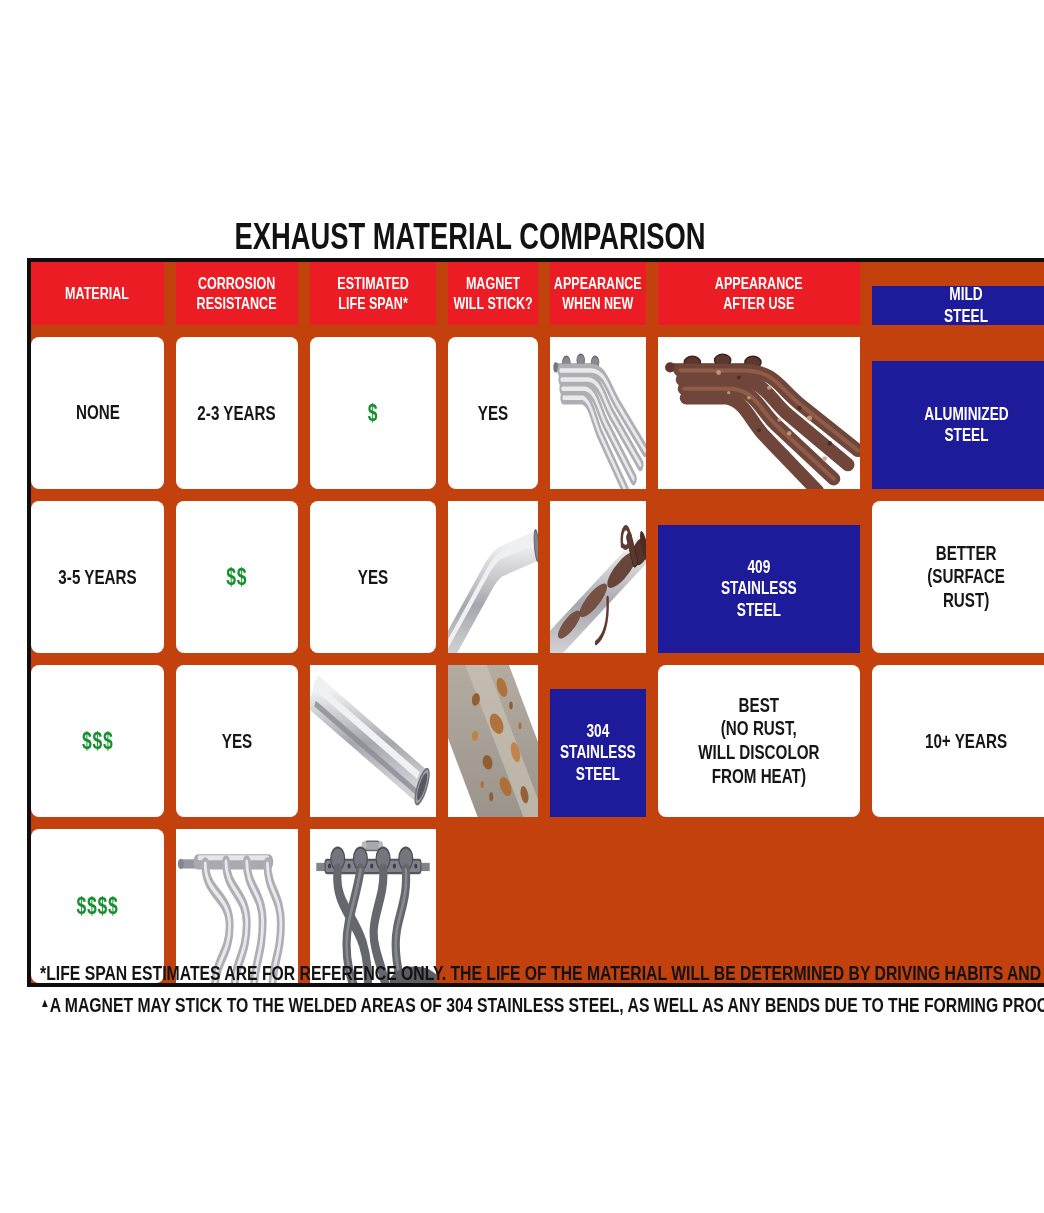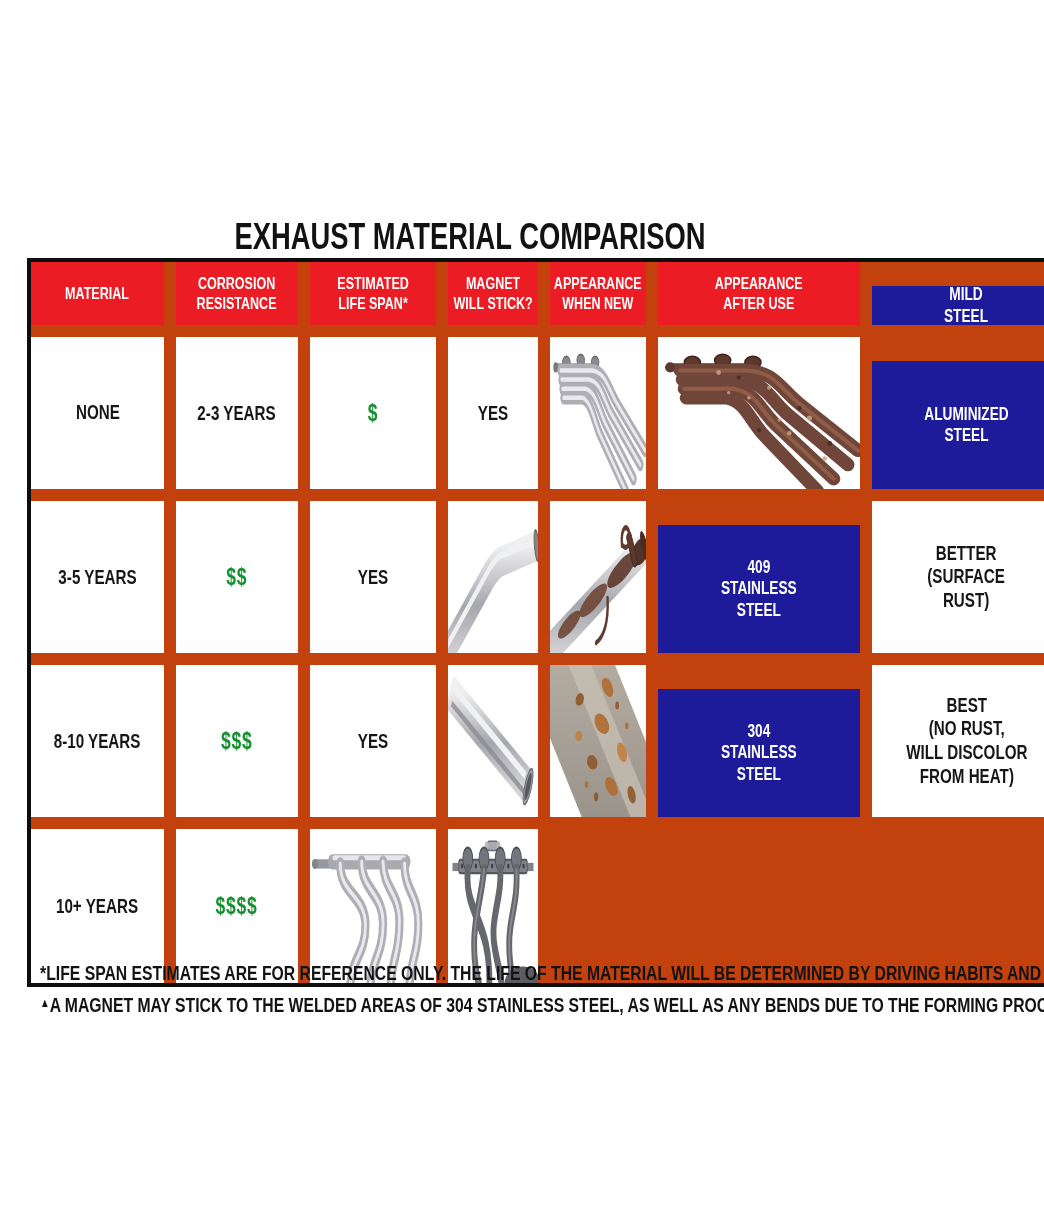--- a/index.html
+++ b/index.html
@@ -15,21 +15,21 @@
   .grid{
     position:absolute;left:27px;top:258px;
     display:grid;
     grid-template-columns:133px 122px 126px 90px 96px 202px 189px;
     grid-template-rows:63px 152px 152px 152px 154px;
     gap:12px;border:4px solid #0e0e0e;background:#c2410c;
   }
   .cell{display:flex;align-items:center;justify-content:center;text-align:center;overflow:hidden;position:relative;}
   .hc{background:#ec1c24;color:#ffffff;font-weight:700;font-size:16.5px;}
   .mc{background:#1e1b9b;color:#ffffff;font-weight:700;font-size:18px;margin-top:24px;}
-  .dc{background:#ffffff;color:#161616;font-weight:700;font-size:20px;}
+  .dc{background:#ffffff;color:#161616;font-weight:700;font-size:20px;border-radius:8px;}
   .pc{background:#ffffff;}
   .pc svg{position:absolute;left:0;top:0;width:100%;height:100%;display:block;}
   .ln{display:block;line-height:1.18;}
   .ln:empty{display:none;}
   .cost{color:#14902f;font-size:23px;letter-spacing:1px;}
   .sup{font-size:12px;vertical-align:8px;margin-left:1px;}
   .sup:empty{display:none;}
   .foot{position:absolute;left:40px;top:958px;font-weight:700;font-size:21px;color:#131313;}
   .fline{display:block;line-height:30px;transform:scaleX(.75);transform-origin:left center;white-space:nowrap;}
   .fmark{font-size:13px;vertical-align:5px;}
@@ -213,23 +213,20 @@
       </span>
     </div>
   <div class="cell dc">
       <span class="cx">
         <span class="ln">BETTER</span>
         <span class="ln">(SURFACE</span>
         <span class="ln">RUST)</span>
       </span>
     </div>
   <div class="cell dc">
-      <span class="cx">8-10 YEARS</span>
-    </div>
-  <div class="cell dc">
       <span class="cx cost">$$$</span>
     </div>
   <div class="cell dc">
       <span class="cx"><span>YES</span></span>
     </div>
 
   <div class="cell pc">
     <svg viewBox="0 0 200 150" preserveAspectRatio="none">
       <path d="M4,26 L174,118" stroke="url(#gSteel)" stroke-width="36" fill="none"></path>
       <path d="M6,19 L172,109" stroke="#f0f1f3" stroke-width="8" fill="none"></path>

